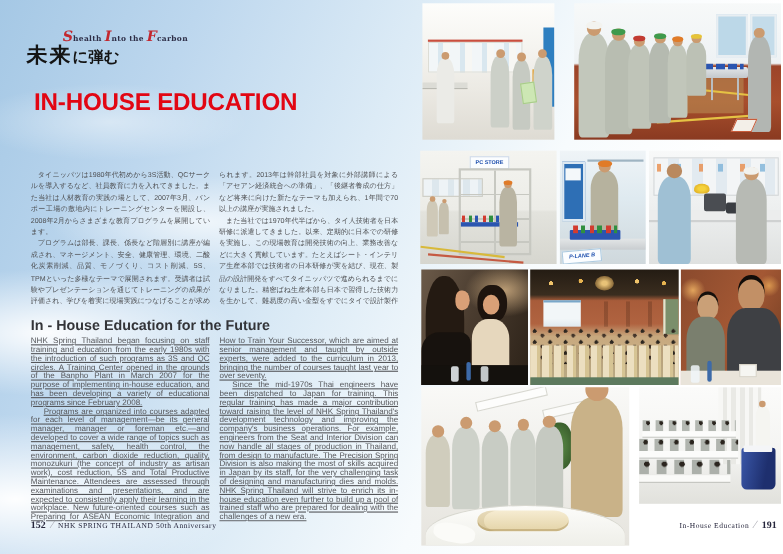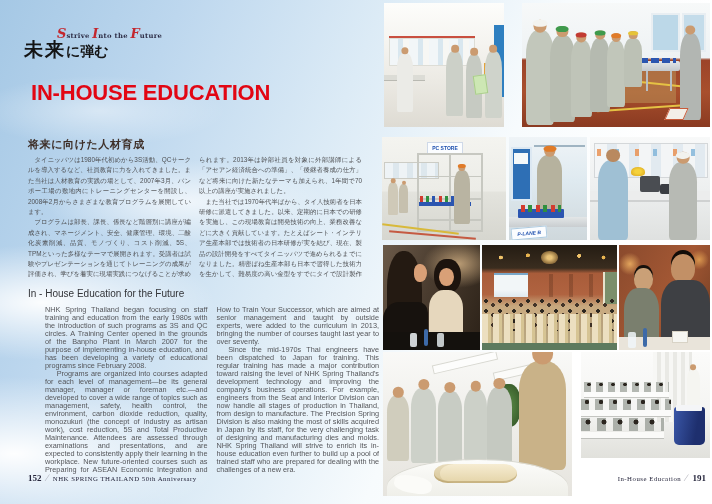--- a/index.html
+++ b/index.html
@@ -16,29 +16,29 @@
   
   .logo{position:absolute;left:57px;top:27px;display:flex;align-items:baseline;white-space:pre;}
   .logo .cap{font-family:"DejaVu Serif",serif;font-style:italic;font-weight:bold;color:#c3272e;font-size:13px;line-height:1;}
   .logo .rest{font-family:"DejaVu Serif",serif;font-weight:bold;color:#2d2d46;font-size:6.8px;letter-spacing:.3px;line-height:1;}
   .jp-logo{position:absolute;left:24px;top:37px;color:#141414;font-family:"Liberation Serif",serif;font-weight:bold;white-space:nowrap;}
   .jp-big{font-size:19px;letter-spacing:2px;}
   .jp-small{font-size:14px;}
   
   .title{position:absolute;left:31px;top:80px;font-size:22px;font-weight:bold;color:#e20613;letter-spacing:-0.2px;white-space:nowrap;}
   .jp-head{position:absolute;left:28px;top:137px;font-size:11px;font-weight:bold;color:#3e2f28;letter-spacing:.6px;}
-  .en-head{position:absolute;left:28px;top:288px;font-size:10px;font-weight:normal;color:#333438;letter-spacing:0;}
+  .en-head{position:absolute;left:28px;top:288px;font-size:13px;font-weight:bold;color:#333438;letter-spacing:0;}
   
   .jp-body{position:absolute;left:28px;top:155px;width:334px;height:129px;
     column-count:2;column-gap:8px;column-fill:auto;
     font-size:6.4px;line-height:10.4px;color:#4f5053;text-align:justify;overflow:hidden;}
   .jp-body p{margin:0;text-indent:1em;}
-  .en-body{position:absolute;left:45px;top:306px;width:334px;height:168px;
+  .en-body{position:absolute;left:28px;top:306px;width:334px;height:168px;
     column-count:2;column-gap:9px;column-fill:auto;
-    font-size:7.3px;line-height:8px;color:#55565a;text-align:justify;overflow:hidden;}
+    font-size:7.3px;line-height:8px;color:#55565a;text-align:justify;overflow:hidden;text-decoration:underline;}
   .en-body p{margin:0;}
   .en-body p + p{text-indent:1.6em;}
   
   .foot{position:absolute;top:472px;font-family:"Liberation Serif",serif;color:#26263c;font-size:6.8px;letter-spacing:.5px;white-space:nowrap;}
   .foot .num{font-size:9px;font-weight:bold;letter-spacing:0;}
   .foot .slash{display:inline-block;color:#9a9aa4;font-size:10px;margin:0 4px;transform:skewX(-18deg);}
   .foot-left{left:28px;}
   .foot-right{right:6px;}
   
   .ph{position:absolute;overflow:hidden;background:#ddd;}
@@ -50,29 +50,28 @@
     width:52%;aspect-ratio:2.1/1;border-radius:50%/62%;background:var(--c,transparent);}
   .sign{font-weight:bold;color:#1d4fae;background:#fbfdff;border:1px solid #cfd9e8;
     display:flex;align-items:center;justify-content:center;white-space:nowrap;}
 </style>
 </head>
 <body>
 
 <div class="stage">
 
   <div class="logo">
-    <span class="cap">S</span><span class="rest">strive </span><span class="cap">I</span><span class="rest">nto the </span><span class="cap">F</span><span class="rest">uture</span>
+    <span class="cap">S</span><span class="rest">health </span><span class="cap">I</span><span class="rest">nto the </span><span class="cap">F</span><span class="rest">carbon</span>
   </div>
   <div class="jp-logo">
     <span class="jp-big">未来</span><span class="jp-small">に弾む</span>
   </div>
 
   <h1 class="title" style="margin:0;">IN-HOUSE EDUCATION</h1>
 
-  <h2 class="jp-head" style="margin:0;">将来に向けた人材育成</h2>
   <div class="jp-body">
     <p>タイニッパツは1980年代初めから3S活動、QCサークルを導入するなど、社員教育に力を入れてきました。また当社は人材教育の実践の場として、2007年3月、バンポー工場の敷地内にトレーニングセンターを開設し、2008年2月からさまざまな教育プログラムを展開しています。</p>
     <p>プログラムは部長、課長、係長など階層別に講座が編成され、マネージメント、安全、健康管理、環境、二酸化炭素削減、品質、モノづくり、コスト削減、5S、TPMといった多様なテーマで展開されます。受講者は試験やプレゼンテーションを通じてトレーニングの成果が評価され、学びを着実に現場実践につなげることが求められます。2013年は幹部社員を対象に外部講師による「アセアン経済統合への準備」、「後継者養成の仕方」など将来に向けた新たなテーマも加えられ、1年間で70以上の講座が実施されました。</p>
     <p>また当社では1970年代半ばから、タイ人技術者を日本研修に派遣してきました。以来、定期的に日本での研修を実施し、この現場教育は開発技術の向上、業務改善などに大きく貢献しています。たとえばシート・インテリア生産本部では技術者の日本研修が実を結び、現在、製品の設計開発をすべてタイニッパツで進められるまでになりました。精密ばね生産本部も日本で習得した技術力を生かして、難易度の高い金型をすでにタイで設計製作しています。タイニッパツは今後も、社員教育のさらなる充実をはかり、新たな時代に対応できるチャレンジングな人材を育成していきます。</p>
   </div>
 
   <h2 class="en-head" style="margin:0;">In - House Education for the Future</h2>
   <div class="en-body">
     <p>NHK Spring Thailand began focusing on staff training and education from the early 1980s with the introduction of such programs as 3S and QC circles. A Training Center opened in the grounds of the Banpho Plant in March 2007 for the purpose of implementing in-house education, and has been developing a variety of educational programs since February 2008.</p>
     <p>Programs are organized into courses adapted for each level of management—be its general manager, manager or foreman etc.—and developed to cover a wide range of topics such as management, safety, health control, the environment, carbon dioxide reduction, quality, monozukuri (the concept of industry as artisan work), cost reduction, 5S and Total Productive Maintenance. Attendees are assessed through examinations and presentations, and are expected to consistently apply their learning in the workplace. New future-oriented courses such as Preparing for ASEAN Economic Integration and How to Train Your Successor, which are aimed at senior management and taught by outside experts, were added to the curriculum in 2013, bringing the number of courses taught last year to over seventy.</p>

